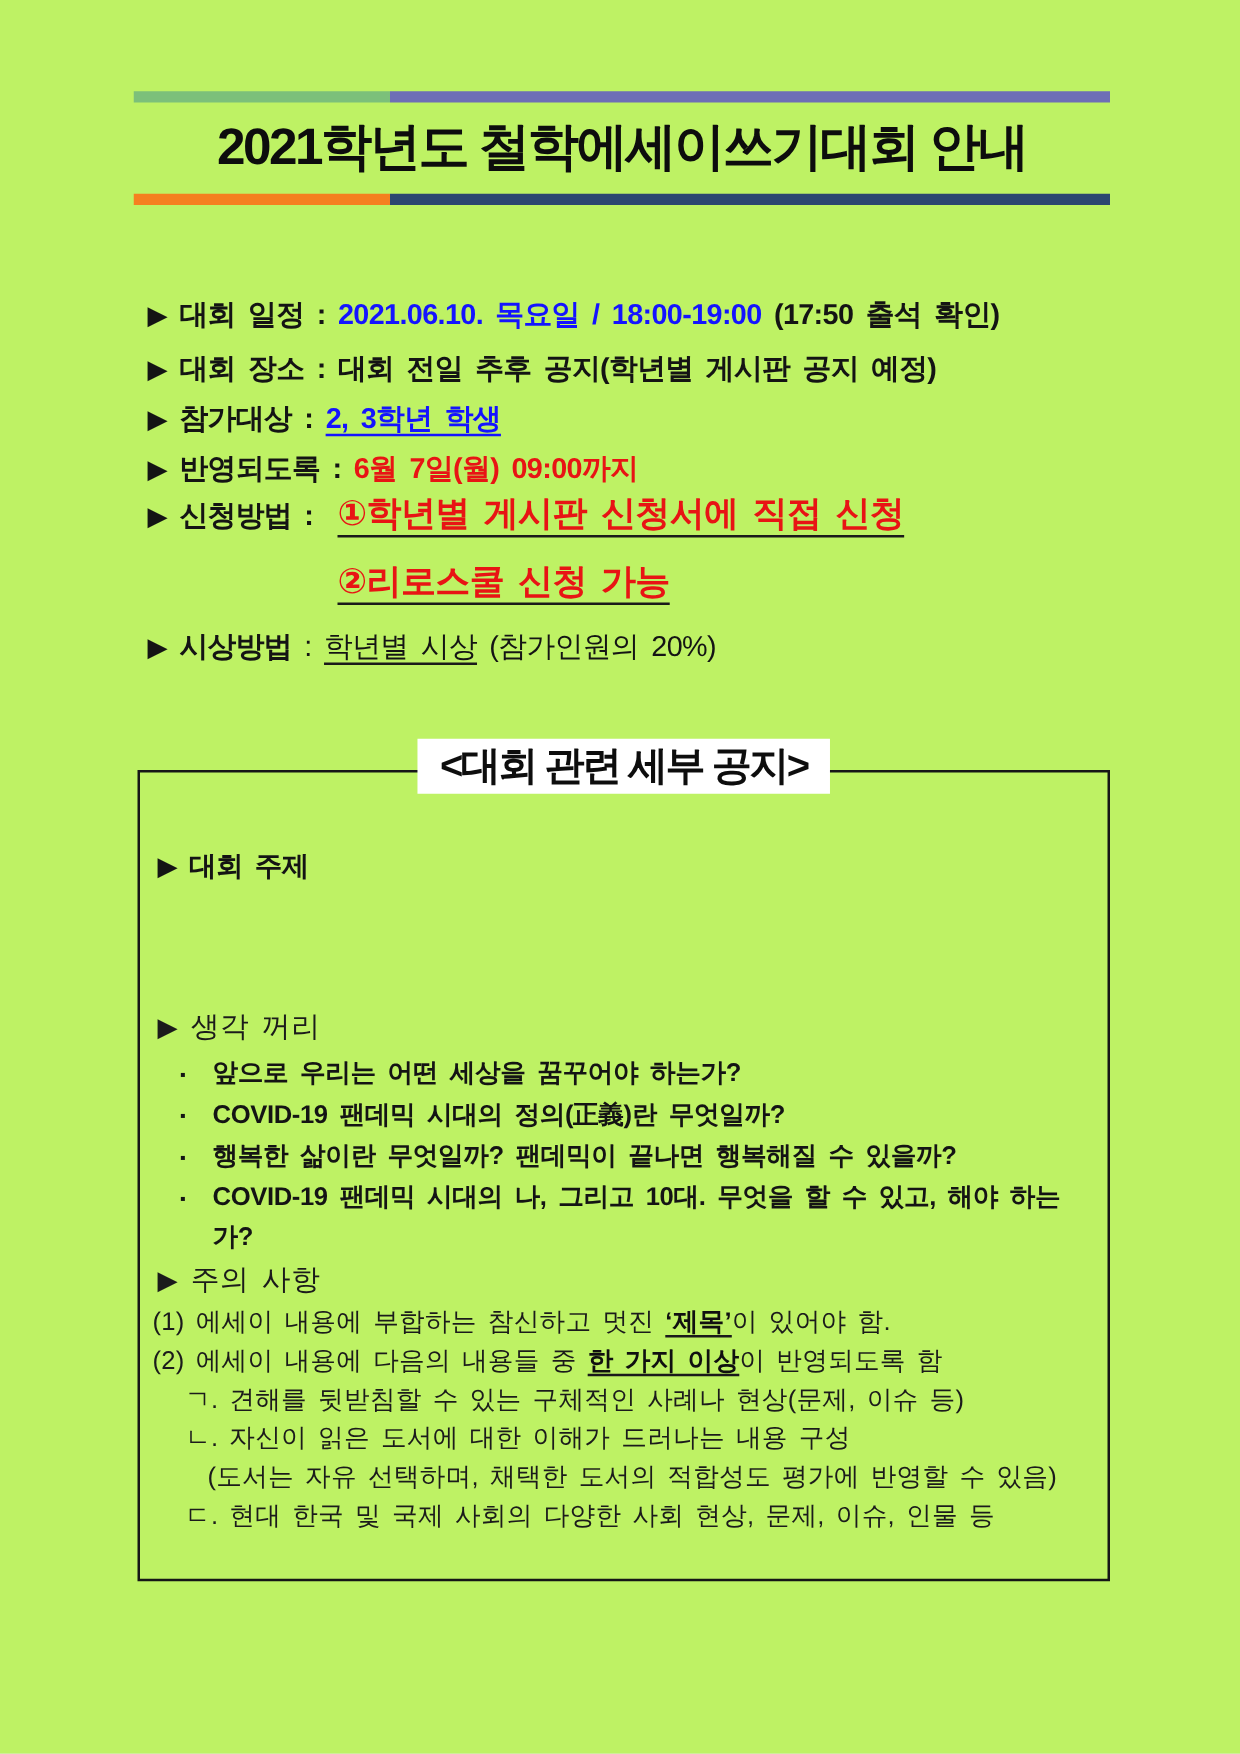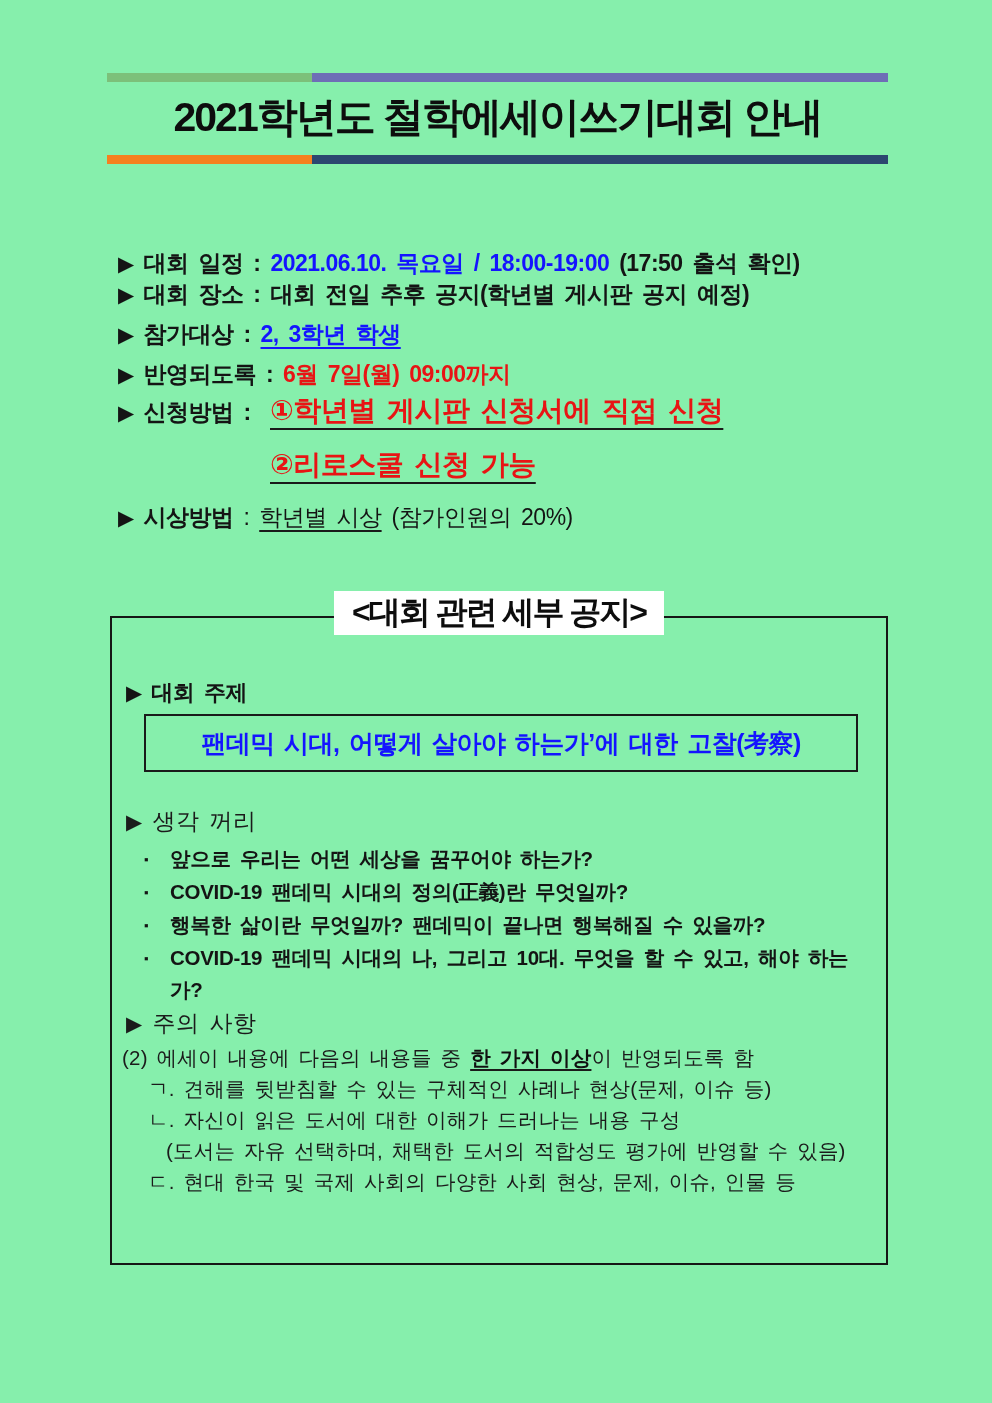--- a/index.html
+++ b/index.html
@@ -1,19 +1,19 @@
 <!DOCTYPE html>
 <html><head>
 <meta charset="utf-8">
 <style>
   * { margin:0; padding:0; box-sizing:border-box; }
   html,body { background:#e9e9e9; }
   .page {
     position:relative; width:992px; height:1403px; margin:0 auto;
-    background:#86efac; overflow:hidden;
+    background:#bef264; overflow:hidden;
     font-family:"Liberation Sans","DejaVu Sans",sans-serif;
     color:#141414;
   }
   
   .bar { position:absolute; left:107px; width:781px; height:9px; display:flex; }
   .bar-top { top:73px; }
   .bar-bottom { top:155px; }
   .seg-a { width:205px; height:100%; }
   .seg-b { flex:1; height:100%; }
   .bar-top .seg-a { background:#7cc07a; }
@@ -30,21 +30,21 @@
   .info-line {
     position:absolute; left:118px; white-space:pre;
     font-size:23px; font-weight:700; letter-spacing:-0.5px; word-spacing:4px;
   }
   .marker { font-size:21px; }
   .blue { color:#1414ff; }
   .red  { color:#e81414; }
   .u-blue { text-decoration:underline; text-decoration-color:#1414ff; text-decoration-thickness:2px; text-underline-offset:5px; }
   .u-black { text-decoration:underline; text-decoration-color:#1a1a1a; text-decoration-thickness:2px; text-underline-offset:5px; }
   .normal-w { font-weight:500; }
-  #il1 { top:236px;margin-top:12px; } #il2 { top:279px; } #il3 { top:319px; } #il4 { top:359px; }
+  #il1 { top:236px; } #il2 { top:279px; } #il3 { top:319px; } #il4 { top:359px; }
   #il5 { top:392px; }
   #il5 .lbl { display:inline-block; width:152px; font-size:23px; }
   .big-red { font-size:28px; font-weight:800; color:#e81414;
              text-decoration:underline; text-decoration-color:#1a1a1a;
              text-decoration-thickness:2px; text-underline-offset:8px; }
   #il6 { top:446px; left:270px; }
   #il7 { top:502px; }
   
   .notice-box {
     position:absolute; left:110px; top:616px; width:778px; height:649px;
@@ -120,23 +120,20 @@
   <div class="info-line" id="il6"><span class="big-red">②리로스쿨 신청 가능</span></div>
 
   <div class="info-line" id="il7"><span class="marker">▶</span><span> </span><span>시상방법</span><span class="normal-w"> : </span><span class="u-black normal-w">학년별 시상</span><span class="normal-w"> (참가인원의 20%)</span></div>
 
   <div class="notice-box">
     <div class="legend">&lt;대회 관련 세부 공지&gt;</div>
 
 
     <div class="bx-line" id="topic-label"><span class="marker">▶</span><span> </span><span>대회 주제</span></div>
 
-    <div class="topic-box">
-      <div class="topic-text">팬데믹 시대, 어떻게 살아야 하는가’에 대한 고찰(考察)</div>
-    </div>
 
     <div class="section-head" id="think-head"><span class="marker">▶</span><span> </span><span>생각 꺼리</span></div>
 
     <div class="think-list">
       <div class="think-item">
           <span class="sq">▪</span>
           <span>앞으로 우리는 어떤 세상을 꿈꾸어야 하는가?</span>
         </div>
       <div class="think-item">
           <span class="sq">▪</span>
@@ -148,20 +145,21 @@
         </div>
       <div class="think-item">
           <span class="sq">▪</span>
           <span>COVID-19 팬데믹 시대의 나, 그리고 10대. 무엇을 할 수 있고, 해야 하는 가?</span>
         </div>
     </div>
 
     <div class="section-head" id="cautions-head"><span class="marker">▶</span><span> </span><span>주의 사항</span></div>
 
     <div class="cautions">
+      <div class="c-line"><span>(1)</span><span> 에세이 내용에 부합하는 참신하고 멋진 </span><span class="c-strong">‘제목’</span><span>이 있어야 함.</span></div>
       <div class="c-line"><span>(2)</span><span> 에세이 내용에 다음의 내용들 중 </span><span class="c-strong">한 가지 이상</span><span>이 반영되도록 함</span></div>
       <div class="c-line c-sub">ㄱ. 견해를 뒷받침할 수 있는 구체적인 사례나 현상(문제, 이슈 등)</div>
       <div class="c-line c-sub">ㄴ. 자신이 읽은 도서에 대한 이해가 드러나는 내용 구성</div>
       <div class="c-line c-note">(도서는 자유 선택하며, 채택한 도서의 적합성도 평가에 반영할 수 있음)</div>
       <div class="c-line c-sub">ㄷ. 현대 한국 및 국제 사회의 다양한 사회 현상, 문제, 이슈, 인물 등</div>
     </div>
   </div>
 
 </div>
 

